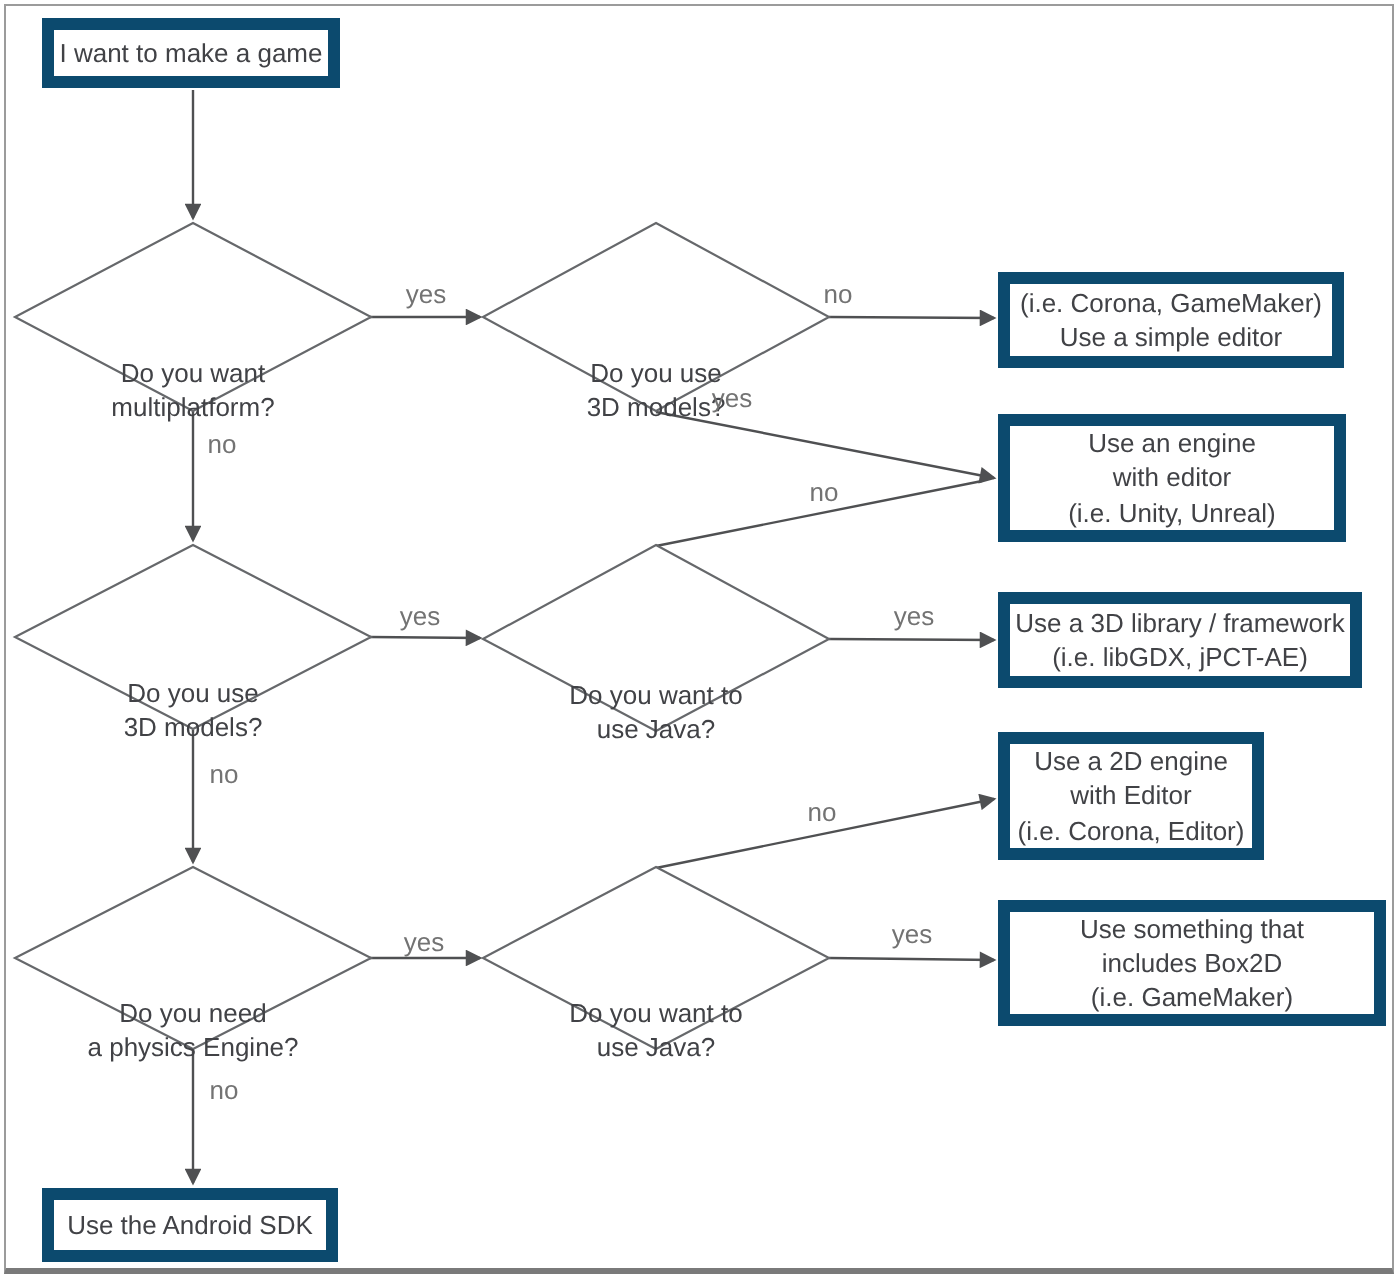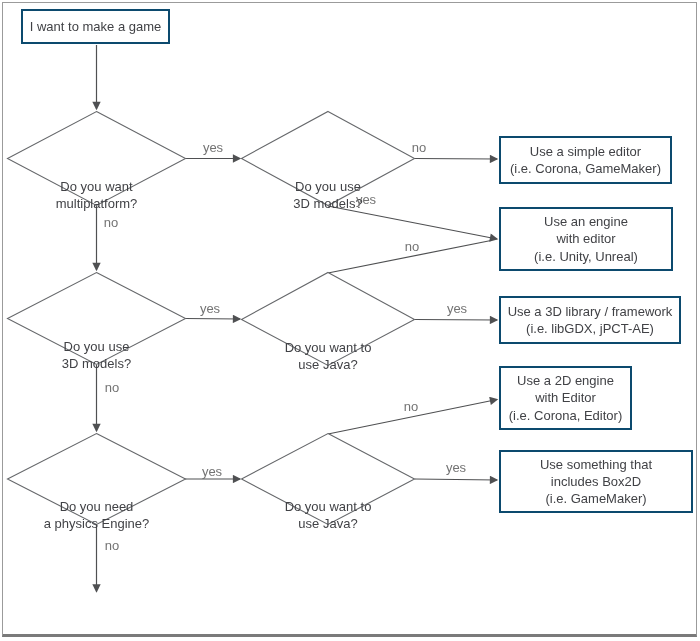--- a/index.html
+++ b/index.html
@@ -26,21 +26,21 @@
     pointer-events: none;
   }
   #wires {
     position: absolute;
     left: 0;
     top: 0;
   }
   .node {
     position: absolute;
     box-sizing: border-box;
-    border: 2px solid #0c4a6e;
+    border: 6px solid #0c4a6e;
     background: #ffffff;
     display: flex;
     flex-direction: column;
     align-items: center;
     justify-content: center;
     text-align: center;
     font-size: 13px;
     line-height: 1.32;
     color: #414246;
   }
@@ -94,22 +94,22 @@
     <polygon points="328,272.5 414.5,319.5 328,365.5 241.5,319.5" fill="#ffffff" stroke="#66686b" stroke-width="1.1"></polygon>
     <polygon points="96.5,433.5 185.5,479 96.5,524.5 7.5,479" fill="#ffffff" stroke="#66686b" stroke-width="1.1"></polygon>
     <polygon points="328,433.5 414.5,479 328,524.5 241.5,479" fill="#ffffff" stroke="#66686b" stroke-width="1.1"></polygon>
   </svg>
 
   <div class="node" style="left:21px; top:9px; width:149px; height:35px;">
     <div>I want to make a game</div>
   </div>
 
   <div class="node" style="left:499px; top:136px; width:173px; height:48px;">
+    <div>(i.e. Corona, GameMaker)</div>
     <div>Use a simple editor</div>
-    <div>(i.e. Corona, GameMaker)</div>
   </div>
 
   <div class="node" style="left:499px; top:207px; width:174px; height:64px;">
     <div>Use an engine</div>
     <div>with editor</div>
     <div>(i.e. Unity, Unreal)</div>
   </div>
 
   <div class="node" style="left:499px; top:296px; width:182px; height:48px;">
     <div>Use a 3D library / framework</div>
@@ -121,20 +121,23 @@
     <div>with Editor</div>
     <div>(i.e. Corona, Editor)</div>
   </div>
 
   <div class="node" style="left:499px; top:450px; width:194px; height:63px;">
     <div>Use something that</div>
     <div>includes Box2D</div>
     <div>(i.e. GameMaker)</div>
   </div>
 
+  <div class="node" style="left:21px; top:594px; width:148px; height:37px;">
+    <div>Use the Android SDK</div>
+  </div>
 
   <div class="dlabel" style="left:96.5px; top:158.5px;">
     <div>Do you want</div>
     <div>multiplatform?</div>
   </div>
   <div class="dlabel" style="left:328px; top:158.5px;">
     <div>Do you use</div>
     <div>3D models?</div>
   </div>
   <div class="dlabel" style="left:96.5px; top:318.5px;">

